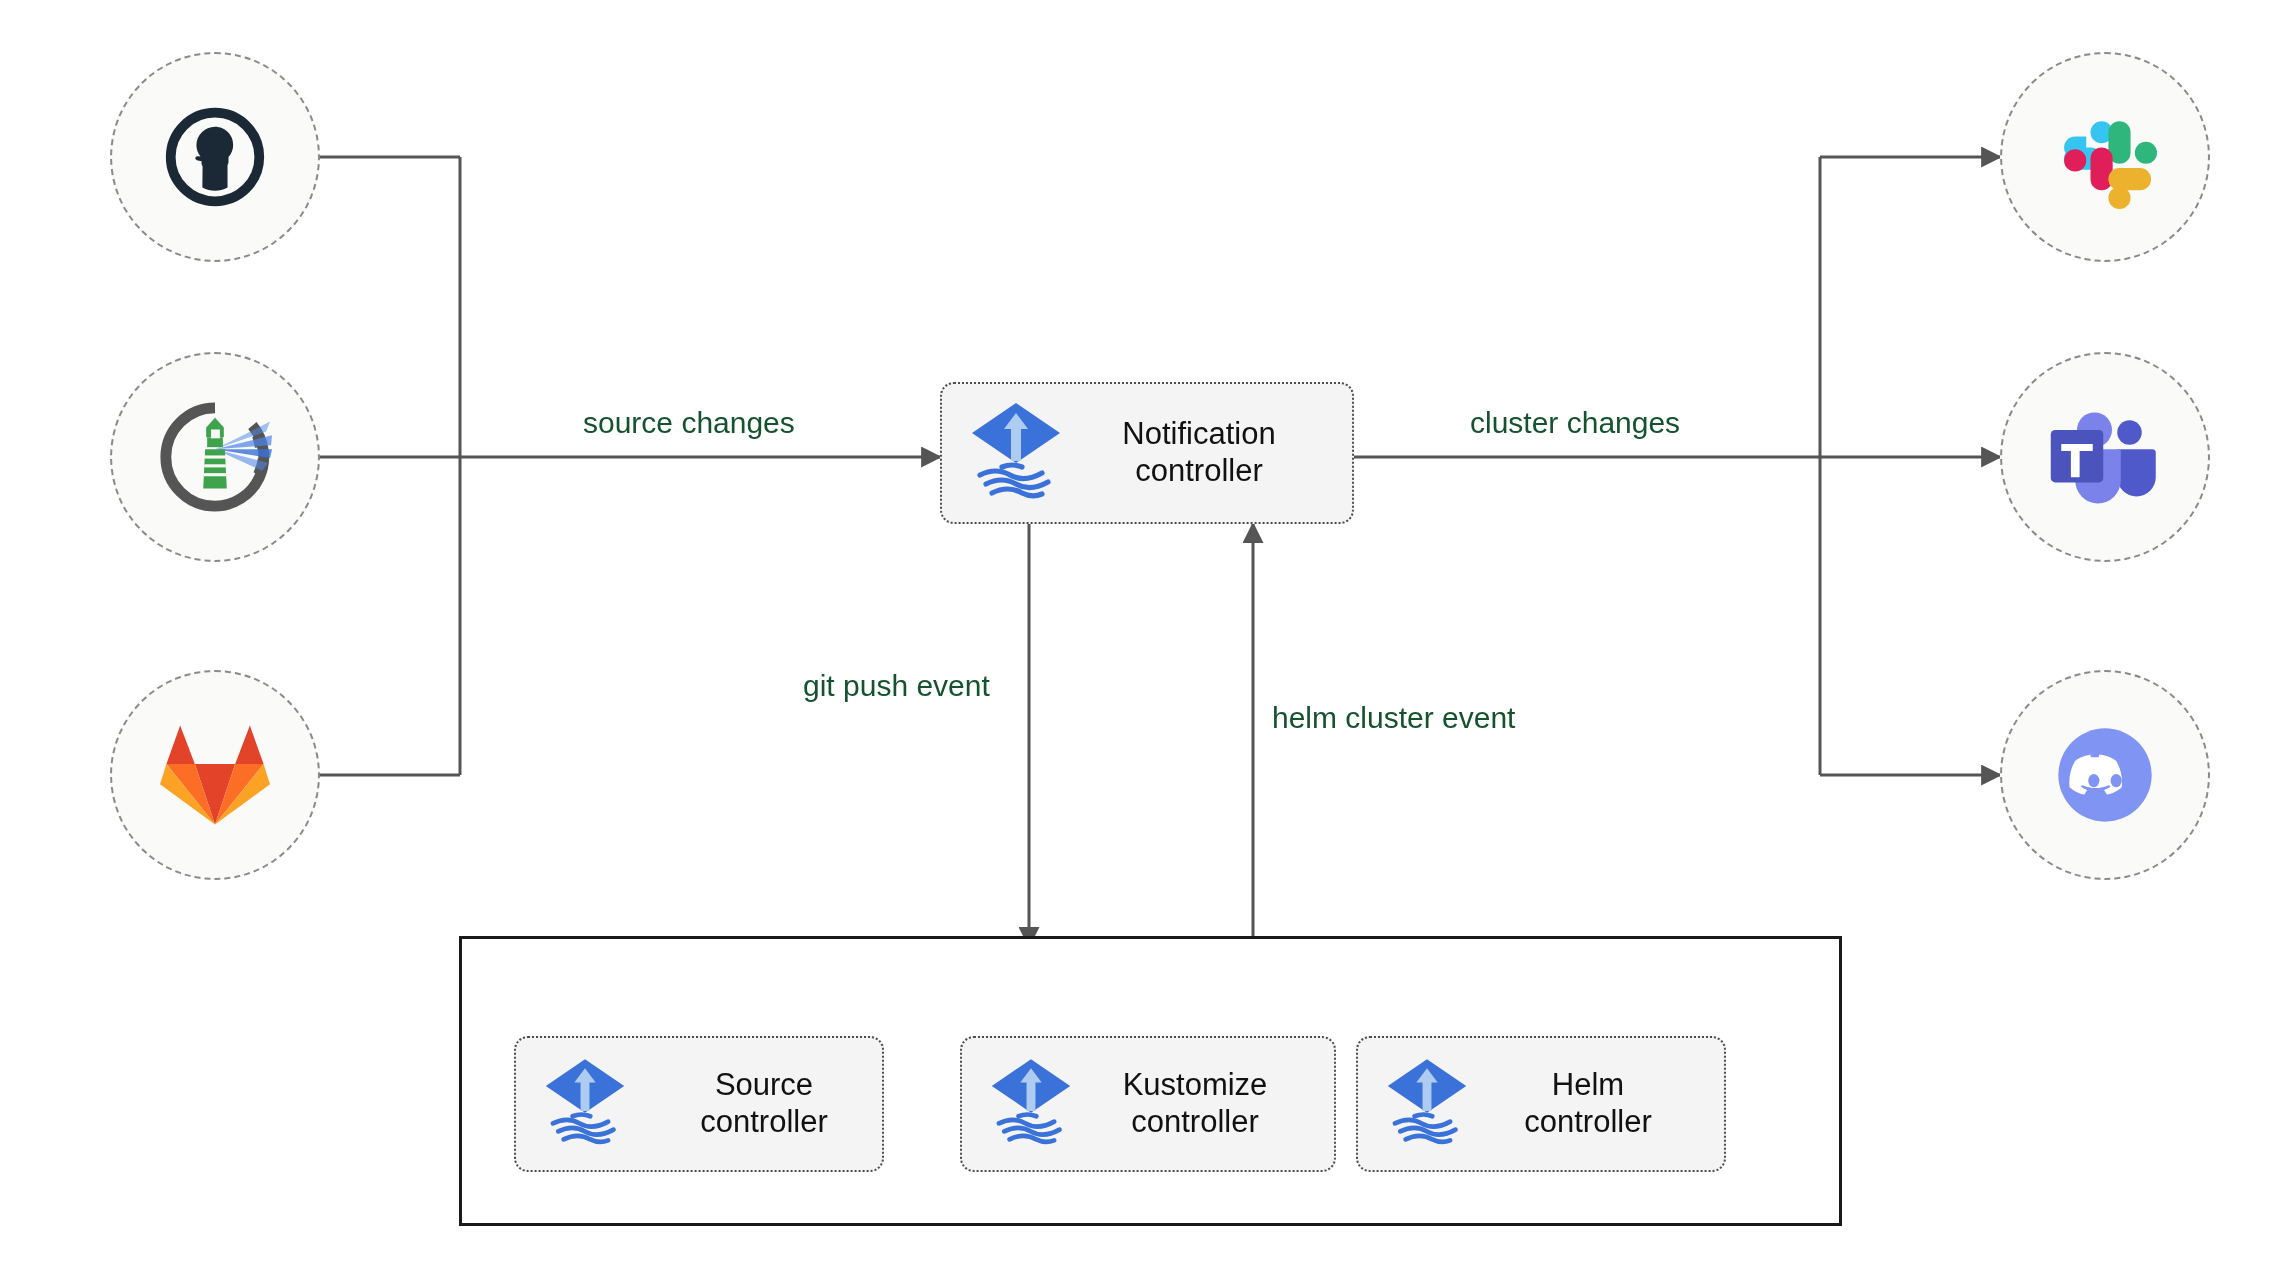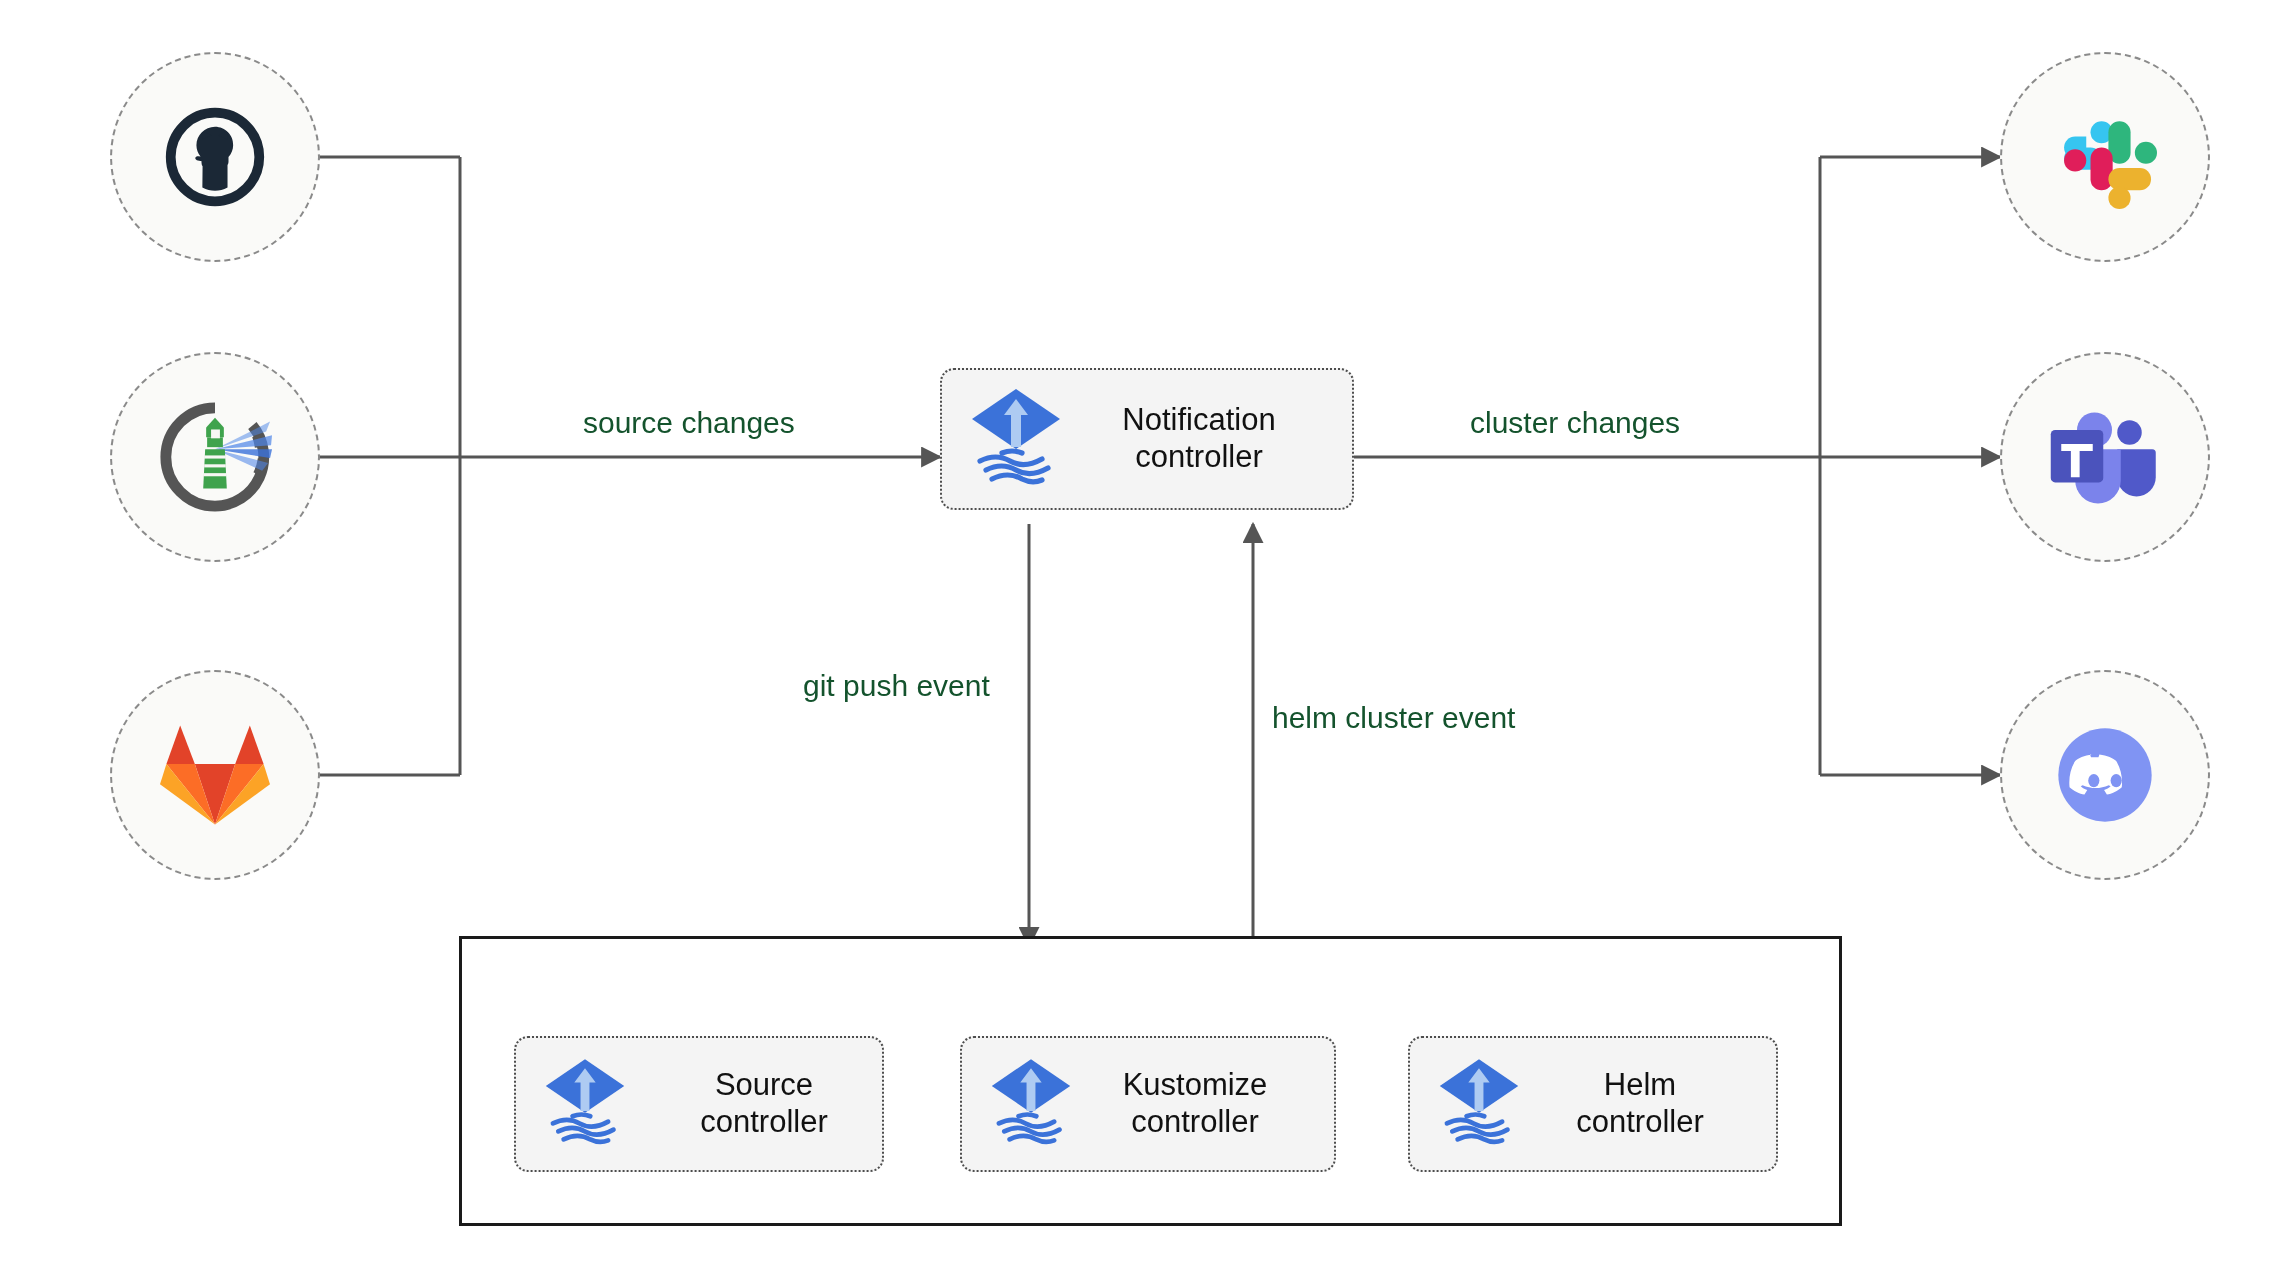--- a/index.html
+++ b/index.html
@@ -238,21 +238,21 @@
     <span>
       <svg width="112" height="112" viewBox="0 0 120 120" aria-hidden="true">
         <circle cx="60" cy="60" r="50" fill="#8094f3"></circle>
         <path fill="#ffffff" d="M46 38c-8 1-15 4-18 7-5 8-7 18-6 28 4 4 11 7 16 8l3-5c-3-1-5-2-7-4l2-1c9 4 19 4 28 0l2 1c-2 2-4 3-7 4l3 5c5-1 12-4 16-8 1-10-1-20-6-28-3-3-10-6-18-7l-1 3h-8l-1-3z"></path>
         <ellipse cx="48" cy="66" rx="6" ry="7" fill="#8094f3"></ellipse>
         <ellipse cx="72" cy="66" rx="6" ry="7" fill="#8094f3"></ellipse>
       </svg>
     </span>
   </div>
 
-  <div class="card" style="left:940px; top:368px; width:414px; height:142px;">
+  <div class="card" style="left:940px; top:382px; width:414px; height:142px;">
     <span class="card-icon">
       <svg width="92" height="104" viewBox="0 0 92 104" aria-hidden="true">
         <path fill="#3b72d9" d="M46 4 L90 34 L46 64 L2 34 Z"></path>
         <path fill="#aecbf2" d="M46 14 L58 30 L51 30 L51 62 L41 62 L41 30 L34 30 Z"></path>
         <g stroke="#3b72d9" stroke-width="5.2" stroke-linecap="round" fill="none">
           <path d="M10 76 Q26 68 40 76 Q54 84 72 74"></path>
           <path d="M16 85 Q32 77 46 85 Q60 93 78 83"></path>
           <path d="M22 94 Q38 86 52 94 Q62 99 72 95"></path>
           <path d="M32 68 Q42 64 52 68"></path>
         </g>
@@ -292,21 +292,21 @@
           <path d="M16 85 Q32 77 46 85 Q60 93 78 83"></path>
           <path d="M22 94 Q38 86 52 94 Q62 99 72 95"></path>
           <path d="M32 68 Q42 64 52 68"></path>
         </g>
       </svg>
     </span>
     <span class="card-label">Kustomize
 controller</span>
   </div>
 
-  <div class="card" style="left:1408px; top:1036px; width:370px; height:136px;">
+  <div class="card" style="left:1356px; top:1036px; width:370px; height:136px;">
     <span class="card-icon">
       <svg width="82" height="94" viewBox="0 0 92 104" aria-hidden="true">
         <path fill="#3b72d9" d="M46 4 L90 34 L46 64 L2 34 Z"></path>
         <path fill="#aecbf2" d="M46 14 L58 30 L51 30 L51 62 L41 62 L41 30 L34 30 Z"></path>
         <g stroke="#3b72d9" stroke-width="5.2" stroke-linecap="round" fill="none">
           <path d="M10 76 Q26 68 40 76 Q54 84 72 74"></path>
           <path d="M16 85 Q32 77 46 85 Q60 93 78 83"></path>
           <path d="M22 94 Q38 86 52 94 Q62 99 72 95"></path>
           <path d="M32 68 Q42 64 52 68"></path>
         </g>

